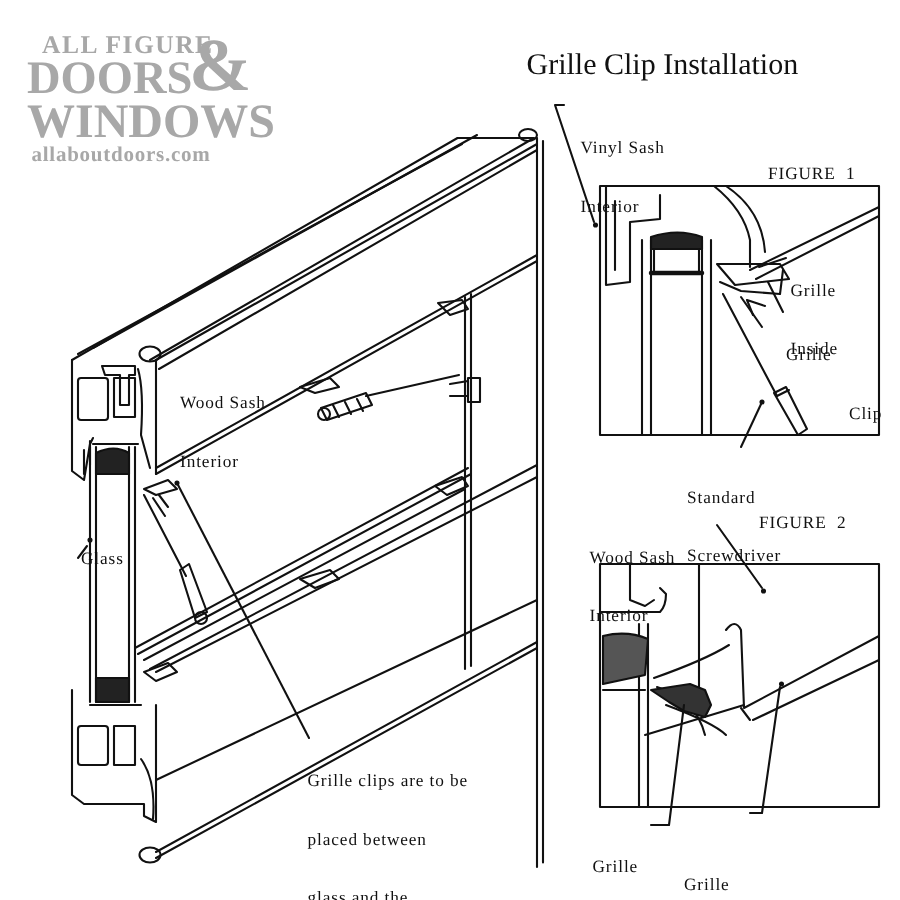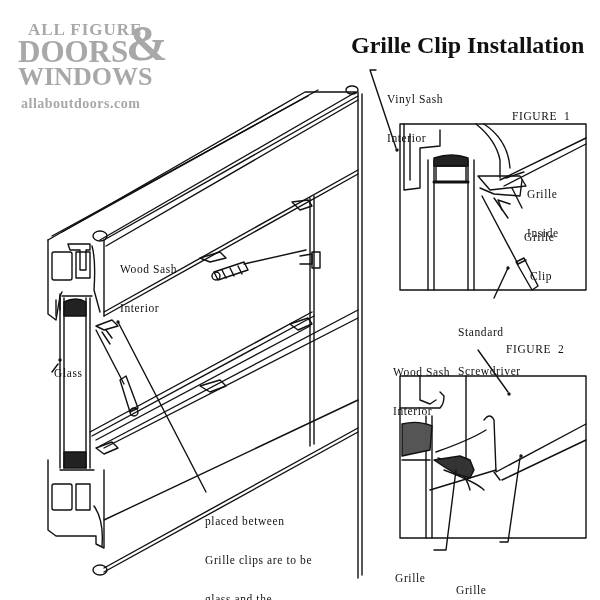--- a/index.html
+++ b/index.html
@@ -1,23 +1,23 @@
 <!DOCTYPE html>
 <html><head>
 <meta charset="utf-8">
 <style>
   html, body { margin: 0; padding: 0; background: #ffffff; }
   body { width: 600px; height: 600px; position: relative; overflow: hidden; font-family: "Liberation Sans", sans-serif; }
   .logo { position: absolute; left: 18px; top: 18px; width: 160px; color: #a8a8a8; font-family: "Liberation Serif", serif; font-weight: bold; }
   .logo .l1 { position: absolute; left: 10px; top: 2px; font-size: 17px; letter-spacing: 1px; }
   .logo .l2 { position: absolute; left: 0px; top: 16px; font-size: 31px; letter-spacing: 0px; }
   .logo .amp { position: absolute; left: 108px; top: -4px; font-size: 50px; }
-  .logo .l3 { position: absolute; left: 0px; top: 44px; font-size: 26px; }
+  .logo .l3 { position: absolute; left: 0px; top: 44px; font-size: 32px; }
   .logo .l4 { position: absolute; left: 3px; top: 78px; font-size: 14px; letter-spacing: 0.5px; }
-  .title { position: absolute; left: 351px; top: 32px; font-family: "Liberation Serif", serif; font-weight: bold; font-size: 24px; color: #111; white-space: nowrap; }
+  .title { position: absolute; left: 351px; top: 32px; font-family: "Liberation Serif", serif; font-weight: normal; font-size: 20px; color: #111; white-space: nowrap; }
   .lbl { position: absolute; font-family: Liberation Serif, serif; font-size: 11.5px; line-height: 13px; color: #111; white-space: pre; letter-spacing: 0.6px; }
   svg { position: absolute; left: 0; top: 0; }
 </style>
 </head>
 <body>
 
 <div class="logo">
   <div class="l1">ALL FIGURE</div>
   <div class="l2">DOORS</div>
   <div class="amp">&amp;</div>
@@ -165,38 +165,38 @@
     <path d="M456 470 L446 550 L434 550"></path>
   </g>
 </svg>
 
 <div class="lbl" style="left:120px; top:237px;">
   <div>Wood Sash</div>
   <div>Interior</div>
 </div>
 <div class="lbl" style="left:10px; top:367px;margin-left:44px;">Glass</div>
 <div class="lbl" style="left:205px; top:489px;">
+  <div>Grille clips are to be</div>
   <div>placed between</div>
-  <div>Grille clips are to be</div>
   <div>glass and the</div>
   
 </div>
 
 <div class="lbl" style="left:387px; top:67px;">
   <div>Vinyl Sash</div>
   <div>Interior</div>
 </div>
 <div class="lbl" style="left:512px; top:110px;">FIGURE  1</div>
 <div class="lbl" style="left:527px; top:162px;">
   <div>Grille</div>
   <div>Inside</div>
 </div>
 <div class="lbl" style="left:524px; top:205px;">
   <div>Grille</div>
-  <div style="padding-left:6px;">Clip</div>
+  <div style="padding-left:6px;margin-left:36px;">Clip</div>
 </div>
 <div class="lbl" style="left:458px; top:300px;">
   <div>Standard</div>
   <div>Screwdriver</div>
 </div>
 
 <div class="lbl" style="left:393px; top:340px;">
   <div>Wood Sash</div>
   <div>Interior</div>
 </div>

